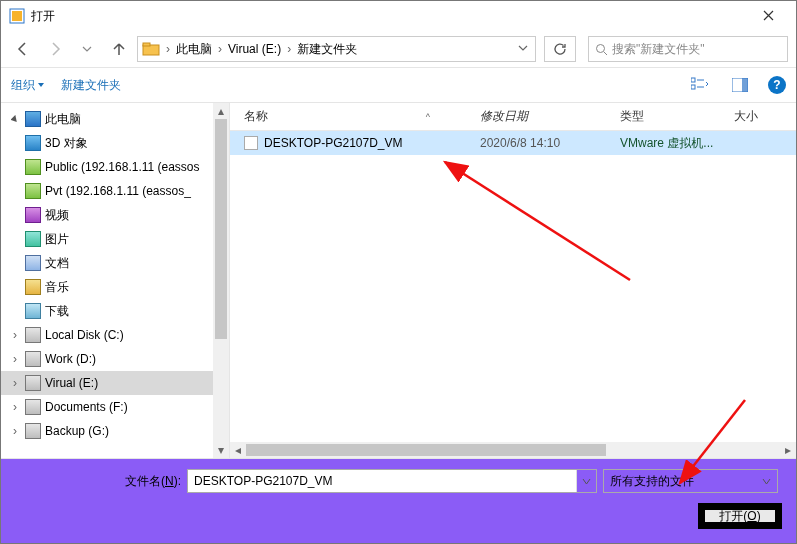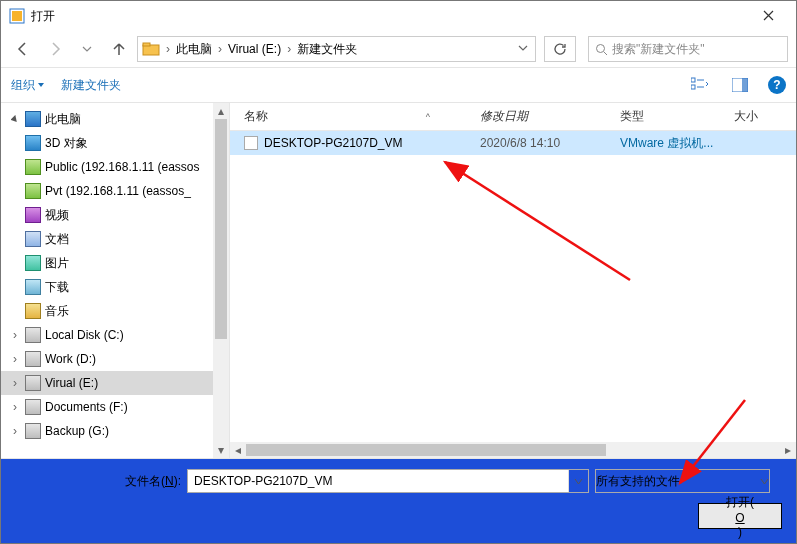--- a/index.html
+++ b/index.html
@@ -44,36 +44,36 @@
   .colhead { height: 28px; display: flex; align-items: center; border-bottom: 1px solid #e8e8e8; color: #333; }
   .ch-name { width: 250px; padding-left: 14px; display: flex; align-items: center; gap: 80px; }
   .ch-name .sort { color: #666; font-size: 9px; margin-left: auto; margin-right: 50px; }
   .ch-date { width: 140px; font-style: italic; }
   .ch-type { width: 110px; }
   .ch-size { flex: 1; padding-left: 4px; }
   .filelist { flex: 1; overflow: hidden; position: relative; }
   .file-row { height: 24px; display: flex; align-items: center; background: #cde8ff; }
   .file-row .fname { width: 250px; padding-left: 14px; display: flex; align-items: center; gap: 6px; }
   .file-row .fdate { width: 140px; color: #555; }
-  .file-row .ftype { width: 120px; color: #0369a1; }
+  .file-row .ftype { width: 120px; color: #14532d; }
   .filepane .hscroll { height: 16px; background: #f0f0f0; display: flex; align-items: center; }
   .filepane .hscroll .arr { width: 16px; text-align: center; color: #666; }
   .filepane .hscroll .track { flex: 1; position: relative; height: 100%; }
   .filepane .hscroll .thumb { position: absolute; top: 2px; bottom: 2px; left: 0; width: 360px; background: #c6c6c6; }
-  .bottom { border-top: 1px solid #e5e5e5; padding: 10px 10px 14px; background: #1d4ed8; }
+  .bottom { border-top: 1px solid #e5e5e5; padding: 10px 10px 14px; background: #8b5cf6; }
   .fn-row { display: flex; align-items: center; gap: 6px; margin-bottom: 10px; }
   .fn-label { width: 170px; text-align: right; }
   .fn-label u { text-decoration: underline; }
   .fn-input-wrap { flex: 1; height: 24px; border: 1px solid #aaa; display: flex; align-items: center; }
   .fn-input { flex: 1; border: none; outline: none; padding: 0 6px; height: 100%; font-size: 12px; }
   .fn-dd { width: 20px; text-align: center; border-left: 1px solid #ddd; color: #555; height: 100%; display: flex; align-items: center; justify-content: center; }
-  .filter { width: 175px; height: 24px; border: 1px solid #aaa; display: flex; align-items: center; padding: 0 0; justify-content: space-between; margin-right: 16px; position: relative; }
+  .filter { width: 175px; height: 24px; border: 1px solid #aaa; display: flex; align-items: center; padding: 0 6px; justify-content: space-between; margin-right: 8px; position: relative; }
   .btn-row { display: flex; justify-content: flex-end; gap: 8px; padding-right: 4px; }
   .btn { width: 84px; height: 26px; border: 1px solid #aaa; background: #e9e9e9; display: flex; align-items: center; justify-content: center; }
-  .btn.primary { border: 1px solid #000000; flex-direction: column; }
+  .btn.primary { border: 7px solid #000000; }
   .arrow-annot { position: absolute; pointer-events: none; }
   .ico-monitor { background: linear-gradient(#5faee3,#2a74c7); border: 1px solid #1f5fa0; }
   .ico-drive { background: linear-gradient(#e6e6e6,#bdbdbd); border: 1px solid #777; }
   .ico-cube { background: linear-gradient(#6fbef0,#2a83c7); border: 1px solid #1f6fa8; }
   .ico-folder-net { background: linear-gradient(#bfe58f,#7cc242); border: 1px solid #4f8f1f; }
   .ico-video { background: linear-gradient(#d78fe5,#a142c2); border: 1px solid #6f1f8f; }
   .ico-image { background: linear-gradient(#8fe5d7,#42c2a1); border: 1px solid #1f8f6f; }
   .ico-doc { background: linear-gradient(#cfe0f5,#8fb4e5); border: 1px solid #4f6f9f; }
   .ico-dl { background: linear-gradient(#bfe5f5,#6fb4d5); border: 1px solid #3f7f9f; }
   .ico-music { background: linear-gradient(#f5e08f,#e5b442); border: 1px solid #9f7f1f; }
@@ -206,37 +206,37 @@
             <span class="ico ico-folder-net"></span>
             <span>Pvt (192.168.1.11 (eassos_</span>
           </div>
         <div class="tree-item indent">
             <span class="exp none">·</span>
             <span class="ico ico-video"></span>
             <span>视频</span>
           </div>
         <div class="tree-item indent">
             <span class="exp none">·</span>
+            <span class="ico ico-image"></span>
+            <span>图片</span>
+          </div>
+        <div class="tree-item indent">
+            <span class="exp none">·</span>
             <span class="ico ico-doc"></span>
             <span>文档</span>
           </div>
         <div class="tree-item indent">
             <span class="exp none">·</span>
-            <span class="ico ico-image"></span>
-            <span>图片</span>
+            <span class="ico ico-music"></span>
+            <span>音乐</span>
           </div>
         <div class="tree-item indent">
             <span class="exp none">·</span>
             <span class="ico ico-dl"></span>
             <span>下载</span>
-          </div>
-        <div class="tree-item indent">
-            <span class="exp none">·</span>
-            <span class="ico ico-music"></span>
-            <span>音乐</span>
           </div>
         <div class="tree-item indent">
             <span class="exp">›</span>
             <span class="ico ico-drive"></span>
             <span>Local Disk (C:)</span>
           </div>
         <div class="tree-item indent">
             <span class="exp">›</span>
             <span class="ico ico-drive"></span>
             <span>Work (D:)</span>

